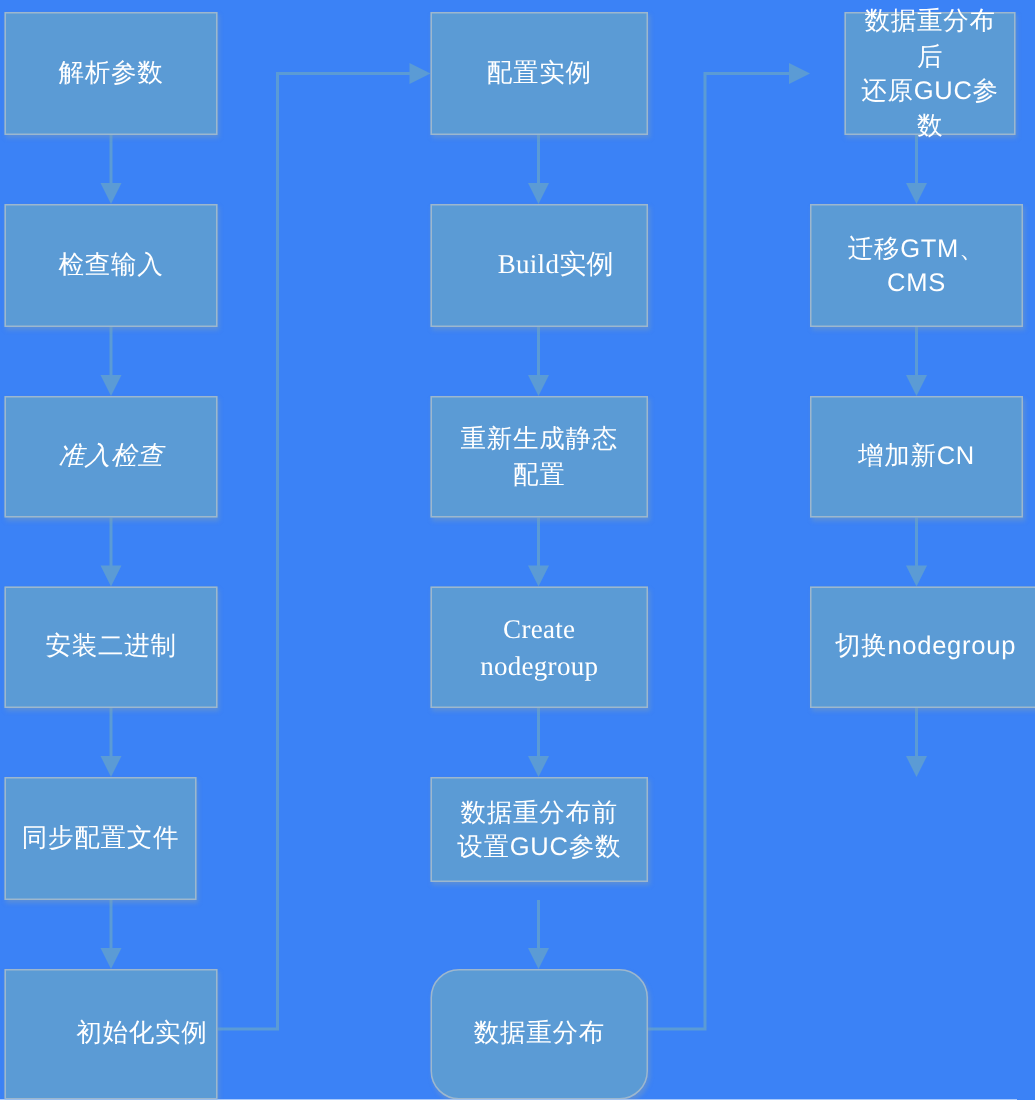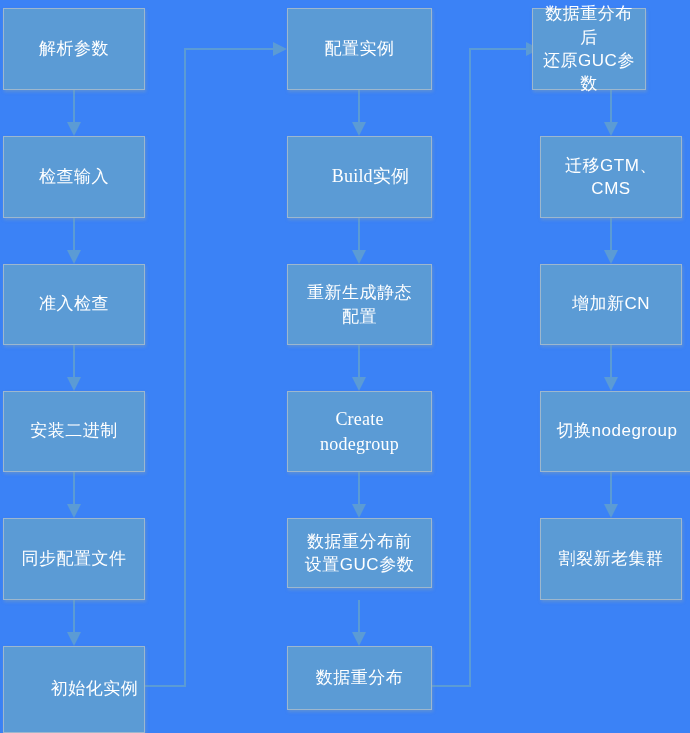--- a/index.html
+++ b/index.html
@@ -136,36 +136,35 @@
       <polygon class="edge-head" points="611,391 604,377 618,377"></polygon>
     </g>
     <g>
       <path class="edge-line" d="M611,472 L611,508"></path>
       <polygon class="edge-head" points="611,518 604,504 618,504"></polygon>
     </g>
   </svg>
 
   <div class="node" style="left:3px; top:8px; width:142px; height:82px;">解析参数</div>
   <div class="node" style="left:3px; top:136px; width:142px; height:82px;">检查输入</div>
-  <div class="node" style="left:3px; top:264px; width:142px; height:81px;">准入检查</div>
+  <div class="node" style="left:3px; top:264px; width:142px; height:81px;font-style:italic;">准入检查</div>
   <div class="node" style="left:3px; top:391px; width:142px; height:81px;text-align:center;">安装二进制</div>
-  <div class="node" style="left:3px; top:518px; width:142px; height:82px;">同步配置文件</div>
+  <div class="node" style="left:3px; top:518px; width:128px; height:82px;">同步配置文件</div>
   <div class="node" style="left:3px; top:646px; width:142px; height:87px;padding-left:45px;">初始化实例</div>
 
   <div class="node" style="left:287px; top:8px; width:145px; height:82px;text-align:right;">配置实例</div>
   <div class="node serif" style="left:287px; top:136px; width:145px; height:82px;padding-left:26px;">Build实例</div>
   <div class="node two-line" style="left:287px; top:264px; width:145px; height:81px;">重新生成静态
 配置</div>
   <div class="node serif two-line" style="left:287px; top:391px; width:145px; height:81px;">Create
 nodegroup</div>
   <div class="node two-line" style="left:287px; top:518px; width:145px; height:70px;">数据重分布前
 设置GUC参数</div>
-  <div class="node" style="left:287px; top:646px; width:145px; height:64px;">数据重分布</div>
+  <div class="node" style="left:287px; top:646px; width:145px; height:87px;border-radius:19px;">数据重分布</div>
 
-  <div class="node two-line" style="left:532px; top:8px; width:114px; height:82px;">数据重分布后
+  <div class="node two-line" style="left:563px; top:8px; width:114px; height:82px;">数据重分布后
 还原GUC参数</div>
   <div class="node two-line" style="left:540px; top:136px; width:142px; height:82px;">迁移GTM、
 CMS</div>
   <div class="node" style="left:540px; top:264px; width:142px; height:81px;">增加新CN</div>
   <div class="node mixed" style="left:540px; top:391px; width:154px; height:81px;">切换nodegroup</div>
-  <div class="node" style="left:540px; top:518px; width:142px; height:82px;">割裂新老集群</div>
 
 </div>
 
 </body></html>

